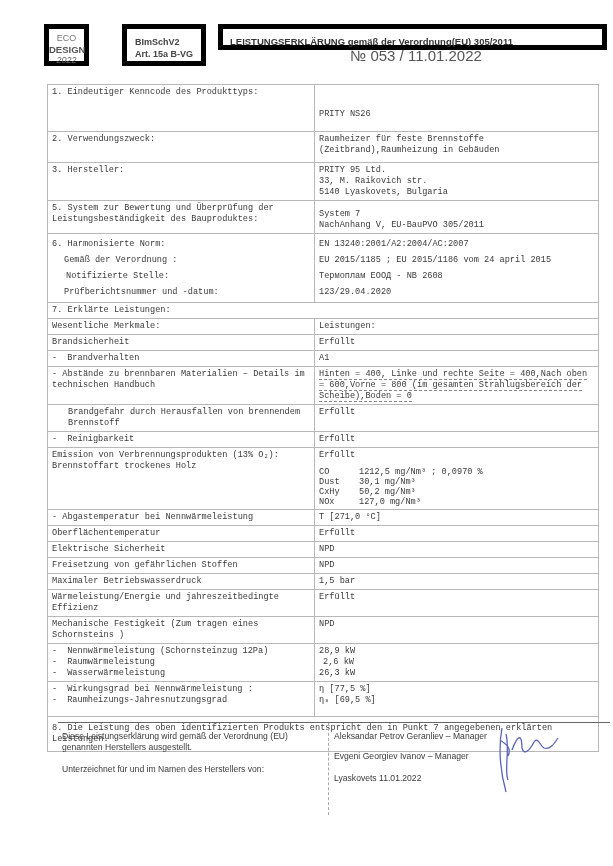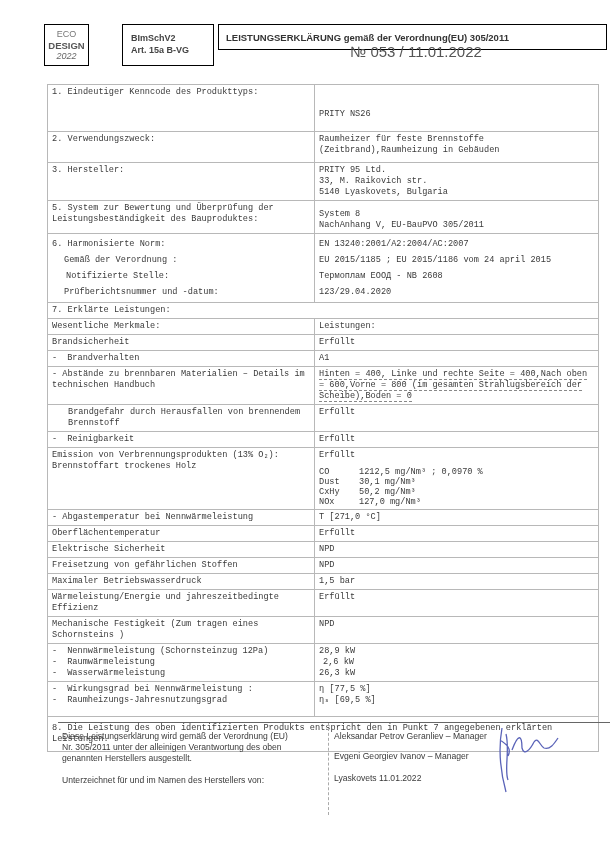--- a/index.html
+++ b/index.html
@@ -1,23 +1,23 @@
 <!DOCTYPE html>
 <html><head>
 <meta charset="utf-8">
 <style>
   html, body { margin:0; padding:0; background:#fff; }
   body { width:613px; height:866px; position:relative; overflow:hidden;
          font-family:"Liberation Sans", sans-serif; color:#3a3a3a; font-size:8.6px; }
-  .hbox { position:absolute; border:1px solid #000000; box-sizing:border-box; }
+  .hbox { position:absolute; border:5px solid #000000; box-sizing:border-box; }
   .eco { left:44px; top:24px; width:45px; height:42px; text-align:center; line-height:11px; padding-top:4px; font-size:9px; }
   .eco .t1 { color:#777; }
   .eco .t2 { font-weight:bold; color:#555; font-size:9.5px; }
   .eco .t3 { color:#666;font-style:italic; }
-  .blm { left:122px; top:24px; width:92px; height:42px; padding:7px 0 0 8px; font-size:9px; line-height:12px; color:#444; font-weight:bold; }
+  .blm { left:122px; top:24px; width:84px; height:42px; padding:7px 0 0 8px; font-size:9px; line-height:12px; color:#444; font-weight:bold; }
   .title { left:218px; top:24px; width:389px; height:26px; padding:6px 0 0 7px; font-size:9.5px; line-height:14px; color:#333; }
   .title .main { font-weight:bold; }
   .title .num { color:#555; font-size:15px;text-align:center; }
 
   table.main { position:absolute; left:47px; top:84px; width:552px; border-collapse:collapse; table-layout:fixed;font-family:Liberation Mono, monospace; }
   table.main td { border:1px solid #b8b8b8; vertical-align:top; padding:2px 4px; line-height:11px; }
   table.main td.l { width:258px; }
   table.main tr.tall td { height:20px; }
   .ind { padding-left:20px !important; }
   .dash::before { content:"-"; margin-right:10px; }
@@ -65,21 +65,21 @@
       <div>33, M. Raikovich str.</div>
       <div>5140 Lyaskovets, Bulgaria</div>
     </td>
   </tr>
   <tr>
     <td class="l">
       <div>5. System zur Bewertung und Überprüfung der</div>
       <div>Leistungsbeständigkeit des Bauproduktes:</div>
     </td>
     <td style="padding-top:8px">
-      <div>System 8</div>
+      <div>System 7</div>
       <div>NachAnhang V, EU-BauPVO 305/2011</div>
     </td>
   </tr>
   <tr>
     <td class="l" style="line-height:16px">
       <div>6. Harmonisierte Norm:</div>
       <div style="padding-left:12px">Gemäß der Verordnung :</div>
       <div style="padding-left:14px">Notifizierte Stelle:</div>
       <div style="padding-left:12px">Prüfberichtsnummer und -datum:</div>
     </td>
@@ -188,21 +188,20 @@
   </tr>
   <tr class="sec8">
     <td colspan="2">8. Die Leistung des oben identifizierten Produkts entspricht den in Punkt 7 angegebenen erklärten Leistungen.</td>
   </tr>
 </tbody>
   </table>
 
 <div class="footer">
   <div class="fl">
     <div>Diese Leistungserklärung wird gemäß der Verordnung (EU)</div>
-    <div>Nr. 305/2011 unter der alleinigen Verantwortung des oben</div>
     <div>genannten Herstellers ausgestellt.</div>
     <div style="margin-top:11px">Unterzeichnet für und im Namen des Herstellers von:</div>
   </div>
   <div class="fdiv"></div>
   <div class="fr">
     <div>Aleksandar Petrov Geranliev – Manager</div>
     <div style="margin-top:9px">Evgeni Georgiev Ivanov – Manager</div>
     <div style="margin-top:11px">Lyaskovets 11.01.2022</div>
   </div>
 </div>

